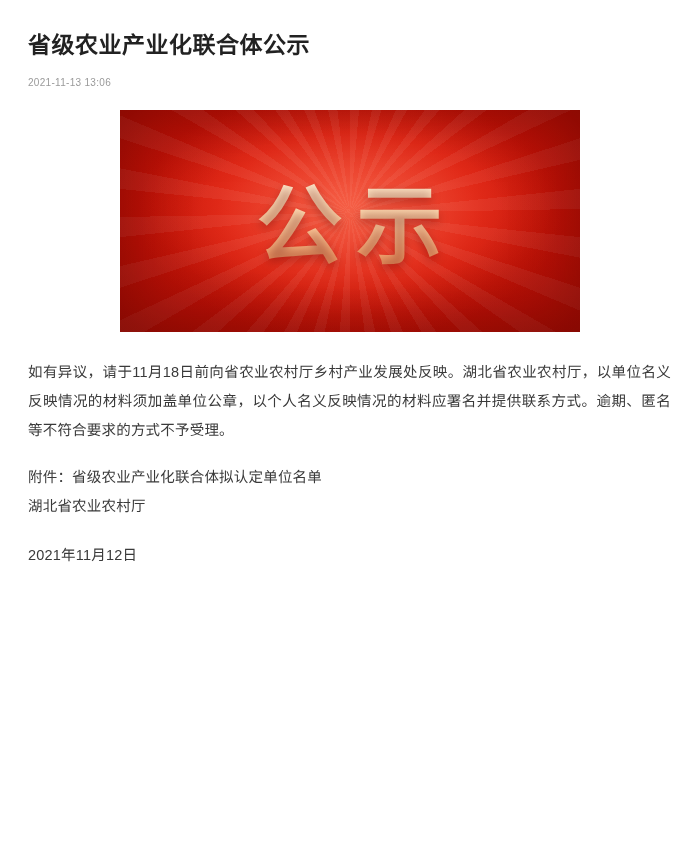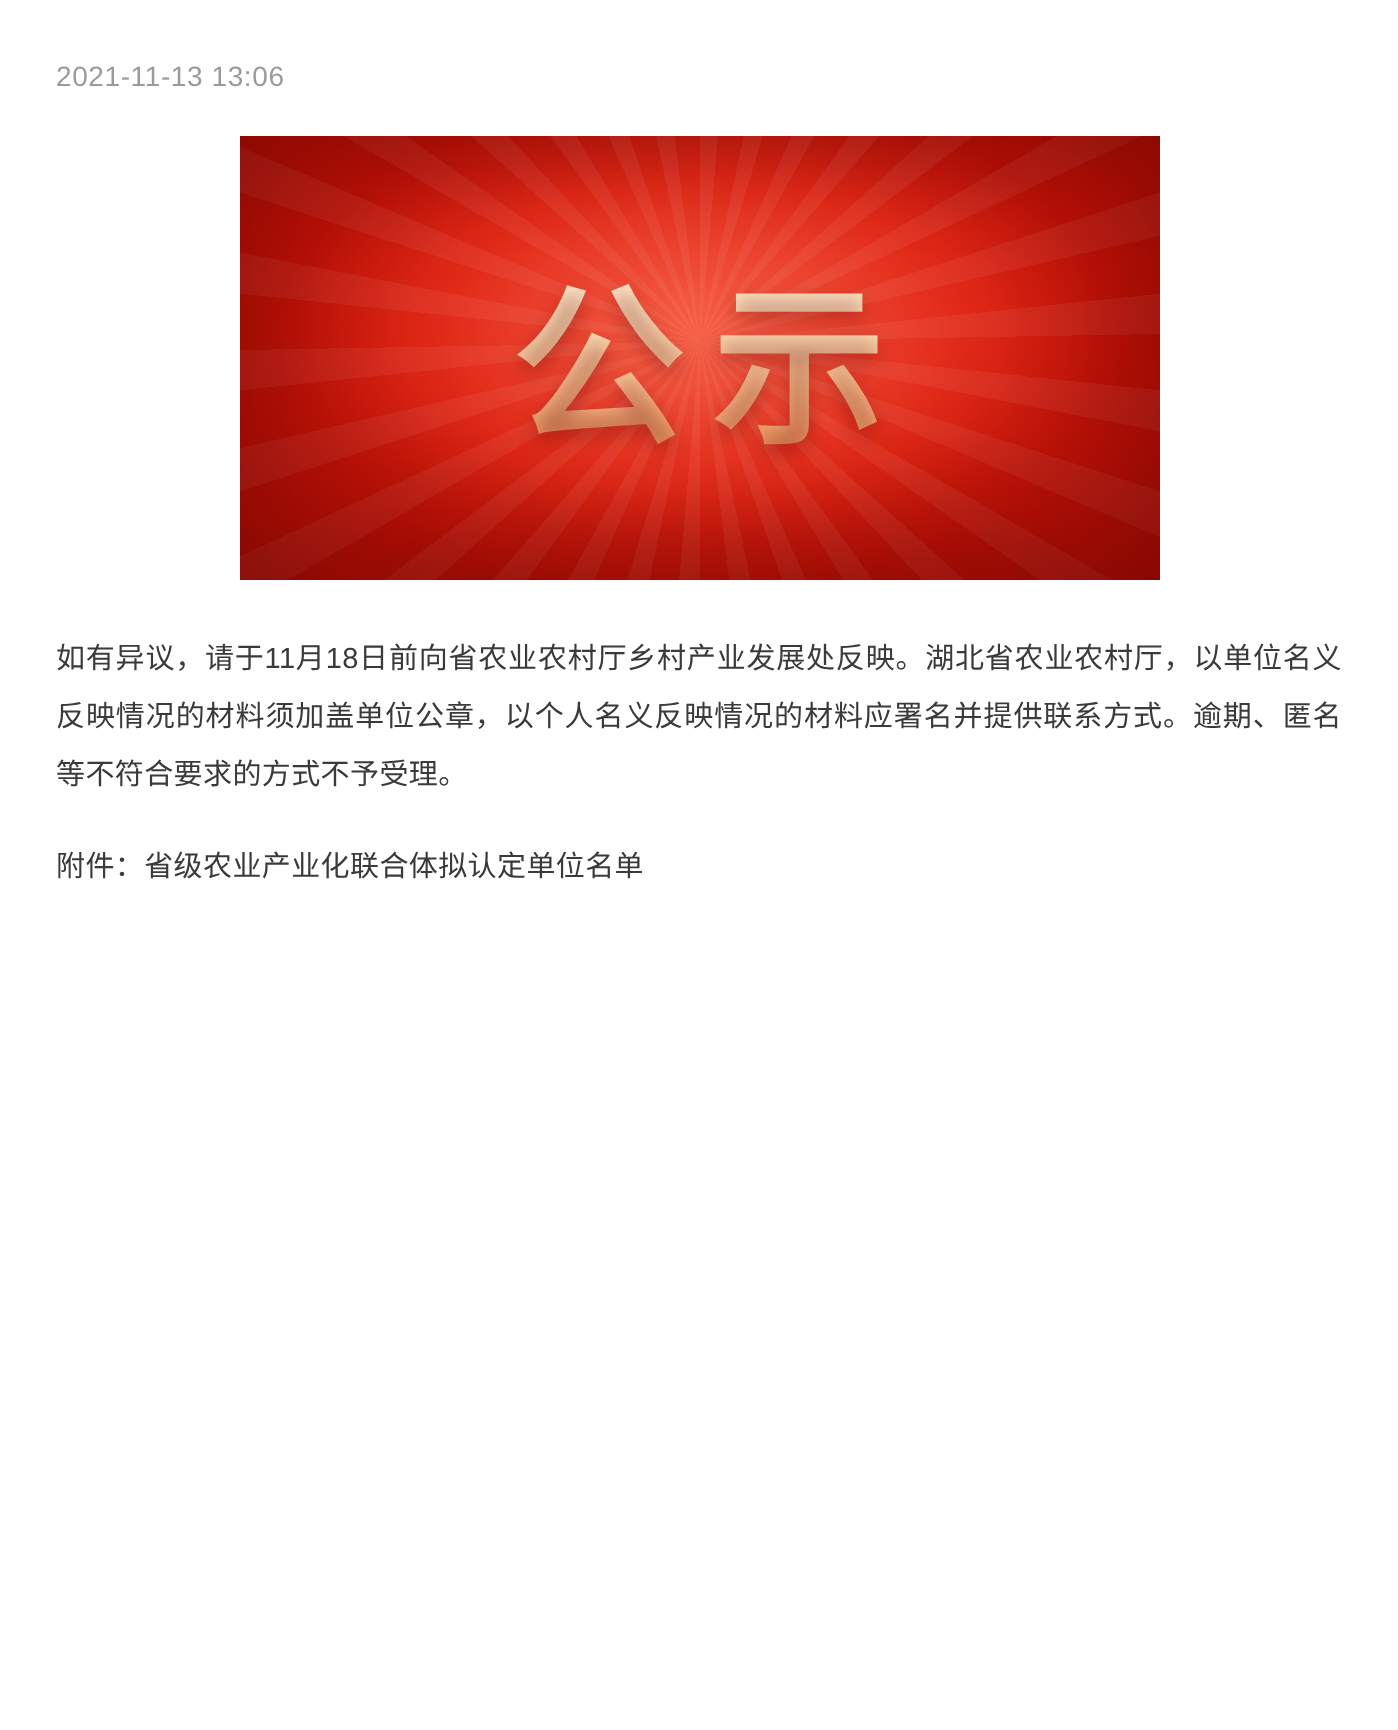--- a/index.html
+++ b/index.html
@@ -22,21 +22,21 @@
   }
   .article-title {
     font-size: 23px;
     font-weight: bold;
     color: #222222;
     line-height: 1.35;
     letter-spacing: 0.5px;
     margin: 0 0 16px 0;
   }
   .article-date {
-    font-size: 14px;
+    font-size: 10px;
     color: #9a9a9a;
     margin: 0 0 22px 0;
     letter-spacing: 0.3px;
   }
   .banner-wrap {
     display: flex;
     justify-content: center;
     margin: 0 0 26px 0;
   }
   .banner {
@@ -93,42 +93,46 @@
   .body-text p {
     font-size: 14.5px;
     line-height: 2.0;
     color: #3a3a3a;
     margin: 0 0 18px 0;
     text-align: justify;
     letter-spacing: 0.2px;
   }
   .body-text p:last-child {
     margin-bottom: 0;
-    font-family: Liberation Mono, monospace;
   }
   .sign-block p {
     margin-bottom: 20px;
   }
 </style>
 </head>
 <body>
 
 <div class="page">
 
+  <h1 class="article-title">省级农业产业化联合体公示</h1>
 
   <div class="article-date">2021-11-13 13:06</div>
 
   <div class="banner-wrap">
     <div class="banner">
       <div class="rays"></div>
       <div class="glow"></div>
       <div class="vignette"></div>
       <div class="banner-text">公示</div>
     </div>
   </div>
 
   <div class="body-text">
     <p>如有异议，请于11月18日前向省农业农村厅乡村产业发展处反映。湖北省农业农村厅，以单位名义反映情况的材料须加盖单位公章，以个人名义反映情况的材料应署名并提供联系方式。逾期、匿名等不符合要求的方式不予受理。</p>
     <p>附件：省级农业产业化联合体拟认定单位名单</p>
   </div>
 
+  <div class="body-text sign-block">
+    <p>湖北省农业农村厅</p>
+    <p>2021年11月12日</p>
+  </div>
 
 </div>
 
 </body></html>

